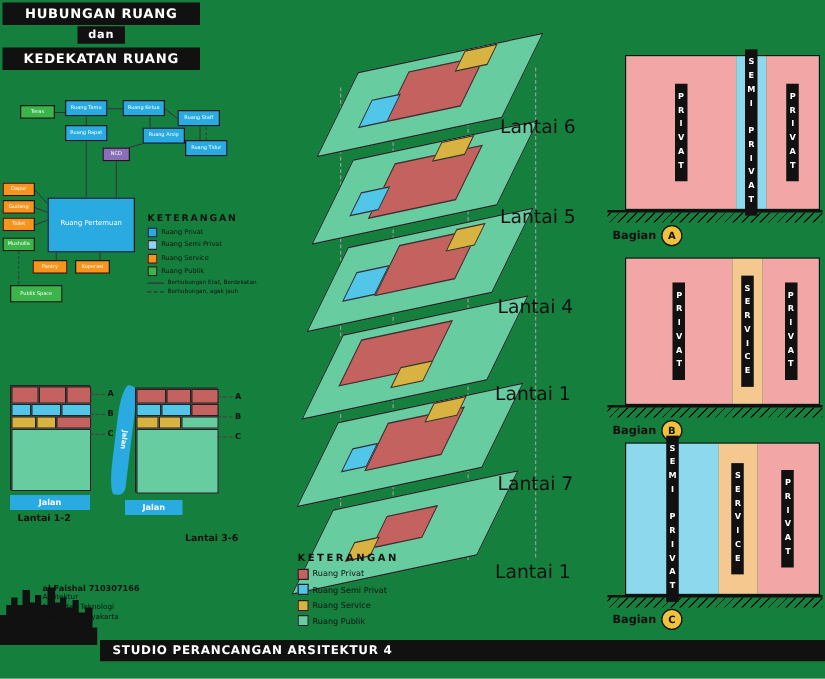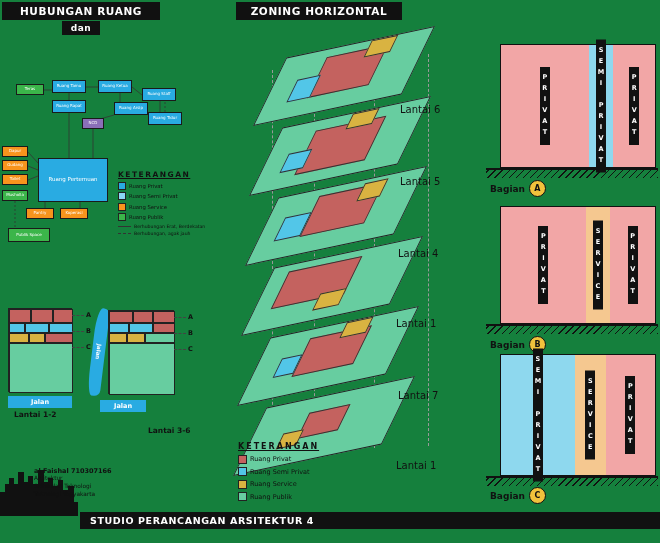--- a/index.html
+++ b/index.html
@@ -7,21 +7,21 @@
         font-family:"DejaVu Sans",sans-serif;color:#111;}
   .abs{position:absolute;}
   
   .hbar{position:absolute;background:#111;color:#fff;font-weight:bold;text-align:center;
         font-size:10.5px;letter-spacing:.6px;padding:3px 0;}
   
   .fbox{position:absolute;border:1px solid #1a1a1a;display:flex;align-items:center;justify-content:center;
         text-align:center;font-size:4px;line-height:1.05;color:#fff;box-sizing:border-box;padding:0 1px;}
   .fbox.big{font-size:5.5px;}
   
-  .lg-title{font-weight:bold;letter-spacing:1.5px;text-decoration:underline;}
+  .lg-title{font-weight:bold;letter-spacing:1.5px;}
   .lg-row{display:flex;align-items:center;gap:3px;margin-top:2.5px;}
   .lg-sw{border:1px solid #222;flex:0 0 auto;}
   .flegend .lg-title{font-size:7.5px;}
   .flegend .lg-sw{width:6px;height:6px;}
   .flegend .lg-lab{font-size:5.3px;}
   .lg-line{width:13px;border-top:1.2px solid #333;flex:0 0 auto;}
   .lg-line.dashed{border-top-style:dashed;}
   .lg-lab2{font-size:4.6px;}
   .mlegend .lg-title{font-size:8px;letter-spacing:2px;}
   .mlegend .lg-sw{width:7px;height:7px;}
@@ -36,21 +36,21 @@
            display:flex;align-items:center;justify-content:center;}
   .roadcurve{position:absolute;color:#fff;display:flex;align-items:center;justify-content:center;
              border-radius:45% 6px 6px 35% / 30% 6px 6px 30%;transform:rotate(7deg);}
   .vroad{writing-mode:vertical-rl;font-size:5.5px;font-weight:bold;}
   .plan-title{position:absolute;font-size:7.5px;font-weight:bold;}
   
   .dashv{position:absolute;border-left:1px dashed #999;z-index:0;}
   .plate{position:absolute;width:152px;height:60px;border:1.2px solid #222;box-sizing:border-box;
          transform:rotate(-12deg) skewX(-38deg);z-index:1;}
   .patch{position:absolute;border:0.8px solid #333;box-sizing:border-box;}
-  .floor-label{position:absolute;font-size:10px;z-index:2;margin-top:12px;}
+  .floor-label{position:absolute;font-size:15px;z-index:2;}
   
   .sec{position:absolute;border:1.5px solid #111;box-sizing:border-box;display:flex;z-index:1;}
   .zone{position:relative;height:100%;}
   .vchip{position:absolute;left:50%;top:50%;transform:translate(-50%,-50%);
          writing-mode:vertical-rl;text-orientation:upright;background:#111;color:#fff;
          font-weight:bold;font-size:6.5px;letter-spacing:3px;padding:6px 1px;white-space:nowrap;}
   .ground{position:absolute;height:8px;border-top:2px solid #111;
           background:repeating-linear-gradient(-45deg,#111 0 1px,transparent 1px 5px);}
   .bagian-row{position:absolute;display:flex;align-items:center;font-size:9px;font-weight:bold;gap:4px;}
   .badge{display:inline-flex;width:15px;height:15px;border-radius:50%;border:1.5px solid #111;
@@ -63,21 +63,21 @@
   .credit .c1{font-size:6.5px;font-weight:bold;}
   .credit .cx{font-size:5.8px;}
 </style>
 </head>
 <body>
 
 <div id="page">
 
   <div class="hbar" style="left:2px;top:2px;width:158px">HUBUNGAN RUANG</div>
   <div class="hbar" style="left:62px;top:21px;width:38px;font-size:9px;padding:2px 0">dan</div>
-  <div class="hbar" style="left:236px;top:2px;width:166px">ZONING HORIZONTAL</div>
+  <div class="hbar" style="left:2px;top:38px;width:158px">KEDEKATAN RUANG</div>
 
   <svg class="abs" style="left:0;top:75px;z-index:0" width="230" height="190" viewBox="0 0 230 190">
     <g stroke="#333" stroke-width="0.8" fill="none">
       <path d="M44 15 H52"></path>
         <path d="M86 12 H98"></path>
         <path d="M120 18 V27"></path>
       <path d="M69 18 V25"></path>
         <path d="M69 38 V83"></path>
         <path d="M160 26 V37"></path>
       <path d="M114 40 L100 44"></path>

